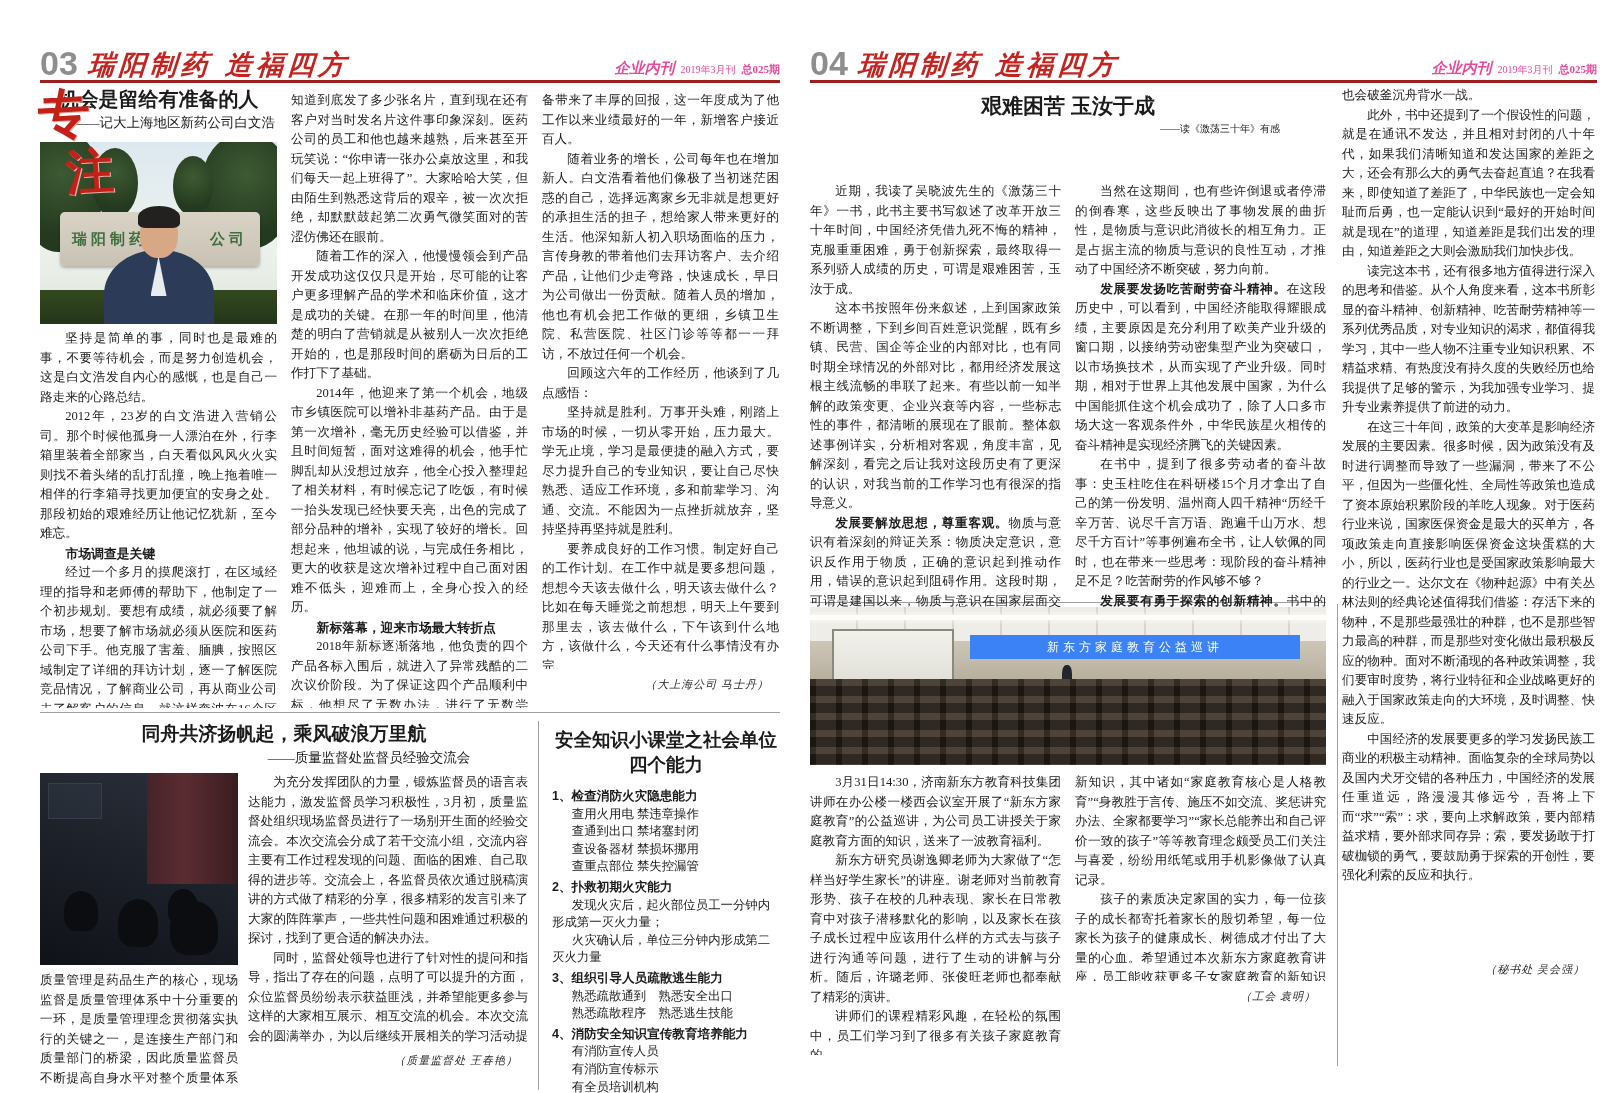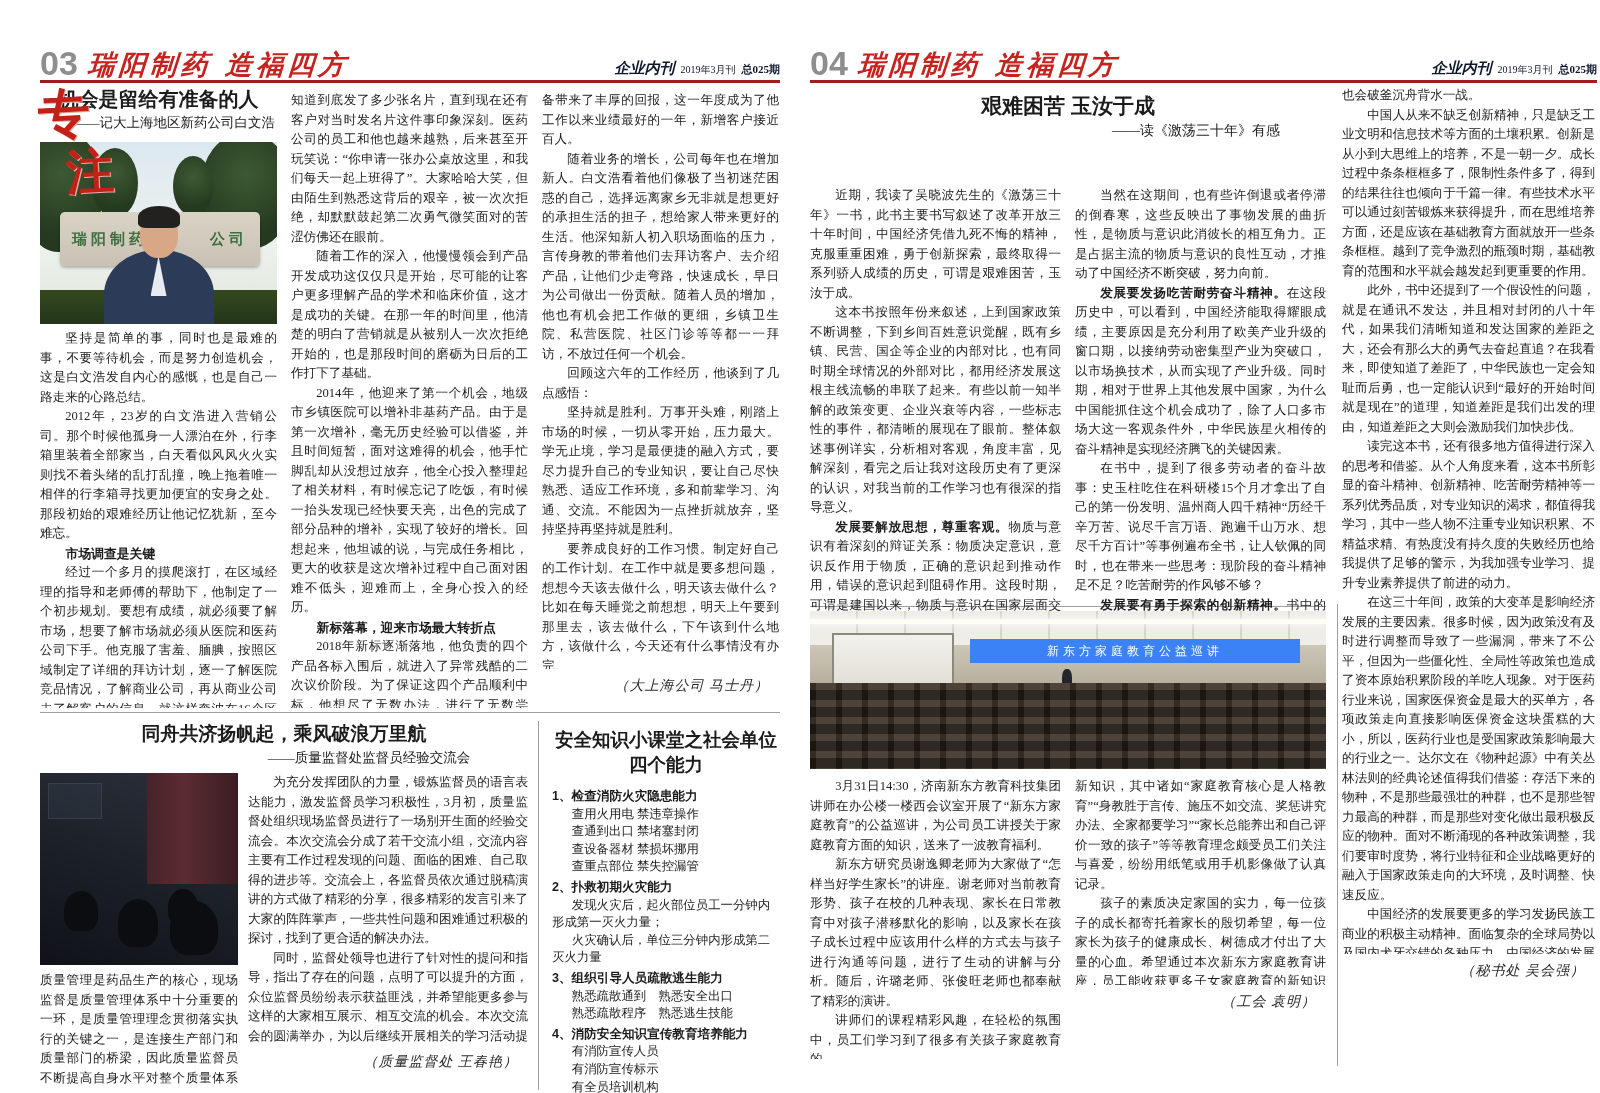--- a/index.html
+++ b/index.html
@@ -6,32 +6,32 @@
   body{width:1600px;height:1093px;background:#ffffff;position:relative;overflow:hidden;
        font-family:"Liberation Serif","DejaVu Serif",serif;color:#1c1c1c;}
   .page{position:absolute;top:36px;}
   #page03{left:40px;width:740px;}
   #page04{left:810px;width:787px;}
   
   .hdr{height:44px;border-bottom:3px solid #9e1d1d;display:flex;align-items:flex-end;padding-bottom:0;}
   .pno{font-family:"Liberation Sans",sans-serif;font-weight:700;font-size:34px;line-height:34px;color:#8e8e8e;margin-right:10px;}
   .masthead{font-family:"DejaVu Serif",serif;font-weight:700;font-style:italic;font-size:27px;line-height:30px;
             color:#c5231f;letter-spacing:4px;transform:skewX(-4deg);}
-  .issue{margin-left:auto;color:#0f172a;white-space:nowrap;display:flex;align-items:baseline;gap:6px;padding-bottom:2px;}
+  .issue{margin-left:auto;color:#ec4899;white-space:nowrap;display:flex;align-items:baseline;gap:6px;padding-bottom:2px;}
   .issue .jn{font-family:"DejaVu Serif",serif;font-weight:700;font-style:italic;font-size:15px;}
   .issue .jd{font-size:10px;}
   .issue .ji{font-size:11px;font-weight:700;}
   
   .ta{overflow:hidden;}
   .para{margin:0;font-size:12.6px;line-height:19.5px;text-indent:2em;text-align:justify;}
   .para b{font-weight:700;}
   .para.cont{text-indent:0;}
   .para.subhead{font-weight:700;font-family:"Liberation Sans",sans-serif;font-size:12.8px;}
   .para .pr{float:right;font-size:10.5px;color:#333;}
-  .byline{font-size:14px;color:#2a2a2a;text-align:right;padding-right:10px;margin-top:8px;letter-spacing:1px;font-style:italic;}
+  .byline{font-size:11px;color:#2a2a2a;text-align:right;padding-right:10px;margin-top:8px;letter-spacing:1px;font-style:italic;}
   .atitle{font-family:"Liberation Sans",sans-serif;font-weight:700;text-align:center;margin:0;}
   .asub{font-size:13.5px;margin:2px 0 6px 0;}
   .hrline{border-top:1px solid #9f9f9f;}
   
   .p3top{position:absolute;top:50px;left:0;width:740px;height:622px;display:flex;gap:14px;}
   .p3top .c{width:237px;display:flex;flex-direction:column;}
   #a1title{font-size:20px;line-height:26px;}
   #a1sub{text-align:right;padding-right:2px;}
   .seal{position:absolute;font-family:"DejaVu Serif",serif;font-weight:700;color:#c32017;z-index:5;
         transform:rotate(-3deg);text-shadow:1px 1px 0 #e0a9a2;}
@@ -77,21 +77,21 @@
   
   .safety{flex:1;border-left:1px solid #9f9f9f;margin-left:10px;padding-left:13px;padding-top:4px;}
   .stitle{font-family:"Liberation Sans",sans-serif;font-weight:700;font-size:18.5px;line-height:25px;text-align:center;margin:2px 0 8px 0;}
   .safety .para{font-size:12.4px;line-height:17.6px;text-align:left;}
   .safety .shead{font-weight:700;text-indent:0;margin-top:3px;font-family:"Liberation Sans",sans-serif;font-size:12.6px;}
   .safety .sitem{text-indent:1.6em;}
   
   .p4main{position:absolute;top:50px;left:0;width:787px;display:flex;gap:16px;}
   .p4left{width:516px;}
   #b1title{font-size:21px;line-height:28px;margin-top:6px;}
-  #b1sub{text-align:right;padding-right:46px;font-size:14px;margin-bottom:8px;}
+  #b1sub{text-align:right;padding-right:46px;font-size:10px;margin-bottom:8px;}
   .cols12{display:flex;gap:14px;height:452px;}
   .cols12 .c{width:251px;margin-top:38px;}
   .cols12 .ta{height:452px;}
   .p4left .hrline{margin:6px 0 4px 0;}
   #b2title{font-size:18px;line-height:24px;margin:4px 0 6px 0;}
   
   .photo3{position:relative;height:158px;overflow:hidden;background:#b9b2a4;}
   .ph3-ceiling{position:absolute;top:0;left:0;width:100%;height:34px;background:repeating-linear-gradient(90deg,#efede8 0 46px,#d8d5cd 46px 48px);}
   .ph3-light{position:absolute;top:8px;left:0;width:100%;height:5px;background:#fffef4;box-shadow:0 0 6px #fff;}
   .ph3-wall{position:absolute;top:34px;left:0;width:100%;height:40px;background:linear-gradient(180deg,#cdc6b7,#b7ae9d);}
@@ -284,21 +284,20 @@
               <p class="para cont"><b></b><span>新知识，其中诸如“家庭教育核心是人格教育”“身教胜于言传、施压不如交流、奖惩讲究办法、全家都要学习”“家长总能养出和自己评价一致的孩子”等等教育理念颇受员工们关注与喜爱，纷纷用纸笔或用手机影像做了认真记录。</span><span class="pr"></span></p>
               <p class="para"><b></b><span>孩子的素质决定家国的实力，每一位孩子的成长都寄托着家长的殷切希望，每一位家长为孩子的健康成长、树德成才付出了大量的心血。希望通过本次新东方家庭教育讲座，员工能收获更多子女家庭教育的新知识新理念，陪伴孩子快乐地成长成才。</span><span class="pr"></span></p>
             </div>
           <div class="byline">（工会  袁明）</div>
         </div>
       </div>
     </div>
     <div class="p4col3">
       <div class="ta" id="b1c3ta">
           <p class="para cont"><b></b><span>也会破釜沉舟背水一战。</span><span class="pr"></span></p>
-          <p class="para"><b></b><span>中国人从来不缺乏创新精神，只是缺乏工业文明和信息技术等方面的土壤积累。创新是从小到大思维上的培养，不是一朝一夕。成长过程中条条框框多了，限制性条件多了，得到的结果往往也倾向于千篇一律。有些技术水平可以通过刻苦锻炼来获得提升，而在思维培养方面，还是应该在基础教育方面就放开一些条条框框。越到了竞争激烈的瓶颈时期，基础教育的范围和水平就会越发起到更重要的作用。</span><span class="pr"></span></p>
           <p class="para"><b></b><span>此外，书中还提到了一个假设性的问题，就是在通讯不发达，并且相对封闭的八十年代，如果我们清晰知道和发达国家的差距之大，还会有那么大的勇气去奋起直追？在我看来，即使知道了差距了，中华民族也一定会知耻而后勇，也一定能认识到“最好的开始时间就是现在”的道理，知道差距是我们出发的理由，知道差距之大则会激励我们加快步伐。</span><span class="pr"></span></p>
           <p class="para"><b></b><span>读完这本书，还有很多地方值得进行深入的思考和借鉴。从个人角度来看，这本书所彰显的奋斗精神、创新精神、吃苦耐劳精神等一系列优秀品质，对专业知识的渴求，都值得我学习，其中一些人物不注重专业知识积累、不精益求精、有热度没有持久度的失败经历也给我提供了足够的警示，为我加强专业学习、提升专业素养提供了前进的动力。</span><span class="pr"></span></p>
           <p class="para"><b></b><span>在这三十年间，政策的大变革是影响经济发展的主要因素。很多时候，因为政策没有及时进行调整而导致了一些漏洞，带来了不公平，但因为一些僵化性、全局性等政策也造成了资本原始积累阶段的羊吃人现象。对于医药行业来说，国家医保资金是最大的买单方，各项政策走向直接影响医保资金这块蛋糕的大小，所以，医药行业也是受国家政策影响最大的行业之一。达尔文在《物种起源》中有关丛林法则的经典论述值得我们借鉴：存活下来的物种，不是那些最强壮的种群，也不是那些智力最高的种群，而是那些对变化做出最积极反应的物种。面对不断涌现的各种政策调整，我们要审时度势，将行业特征和企业战略更好的融入于国家政策走向的大环境，及时调整、快速反应。</span><span class="pr"></span></p>
           <p class="para"><b></b><span>中国经济的发展要更多的学习发扬民族工商业的积极主动精神。面临复杂的全球局势以及国内犬牙交错的各种压力，中国经济的发展任重道远，路漫漫其修远兮，吾将上下而“求”“索”：求，要向上求解政策，要内部精益求精，要外部求同存异；索，要发扬敢于打破枷锁的勇气，要鼓励勇于探索的开创性，要强化利索的反应和执行。</span><span class="pr"></span></p>
         </div>
       <div class="byline">（秘书处  吴会强）</div>
     </div>
   </div>
   <div class="vline4"></div>
 </div>

